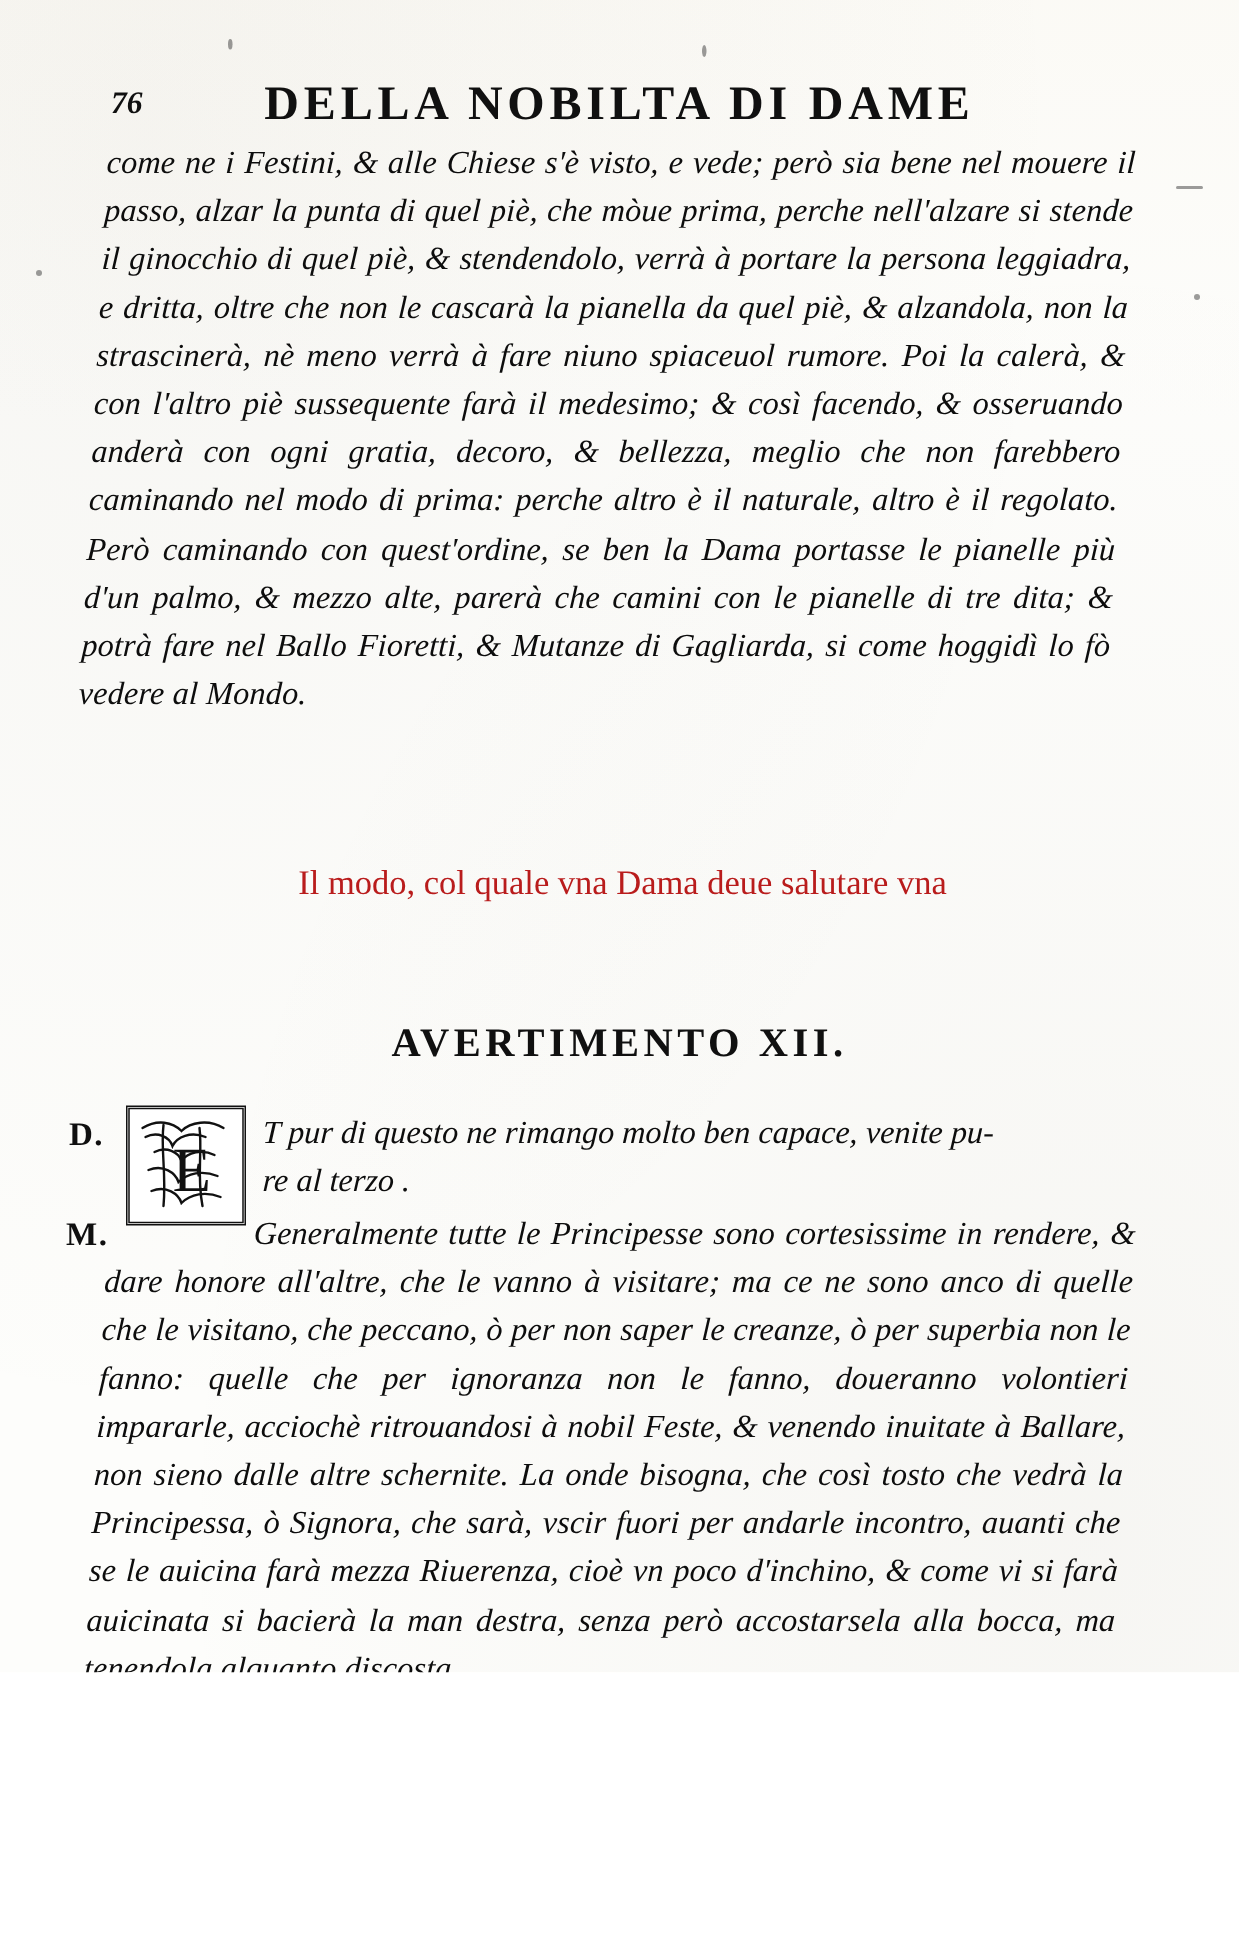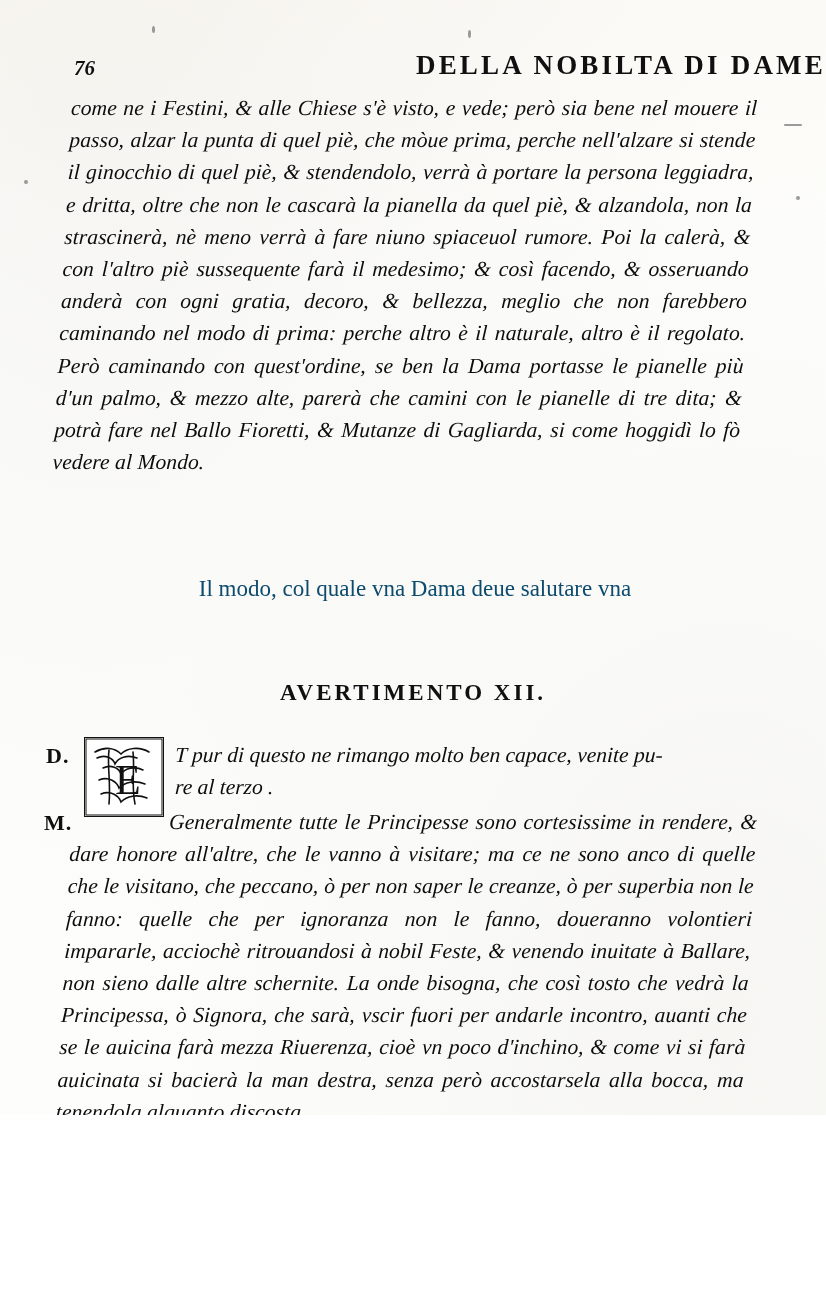--- a/index.html
+++ b/index.html
@@ -35,23 +35,23 @@
     font-weight: bold;
     font-size: 21px;
     letter-spacing: 0px;
     color: #101010;
   }
   .running-head {
     position: absolute;
     left: 0;
     right: 0;
     top: 50px;
-    text-align: right;
-    font-family: "Liberation Serif", serif;
-    font-size: 27px;
+    text-align: center;
+    font-family: "Liberation Serif", serif;
+    font-size: 32px;
     font-weight: bold;
     letter-spacing: 3.2px;
     color: #101010;
   }
   .body-block {
     position: absolute;
     left: 72px;
     width: 686px;
   }
   .body-block.first { top: 92px; }
@@ -73,30 +73,30 @@
   }
   .section-title {
     position: absolute;
     left: 72px;
     width: 686px;
     top: 572px;
     text-align: center;
     font-family: "Liberation Serif", serif;
     font-size: 23px;
     line-height: 33px;
-    color: #0c4a6e;
+    color: #b91c1c;
   }
   .avertimento {
     position: absolute;
     left: 0;
     right: 0;
     top: 680px;
     text-align: center;
     font-family: "Liberation Serif", serif;
-    font-size: 23px;
+    font-size: 27px;
     font-weight: bold;
     letter-spacing: 3px;
     color: #101010;
   }
   .speaker {
     position: absolute;
     font-family: "Liberation Serif", serif;
     font-weight: bold;
     font-size: 22px;
     letter-spacing: 1px;

